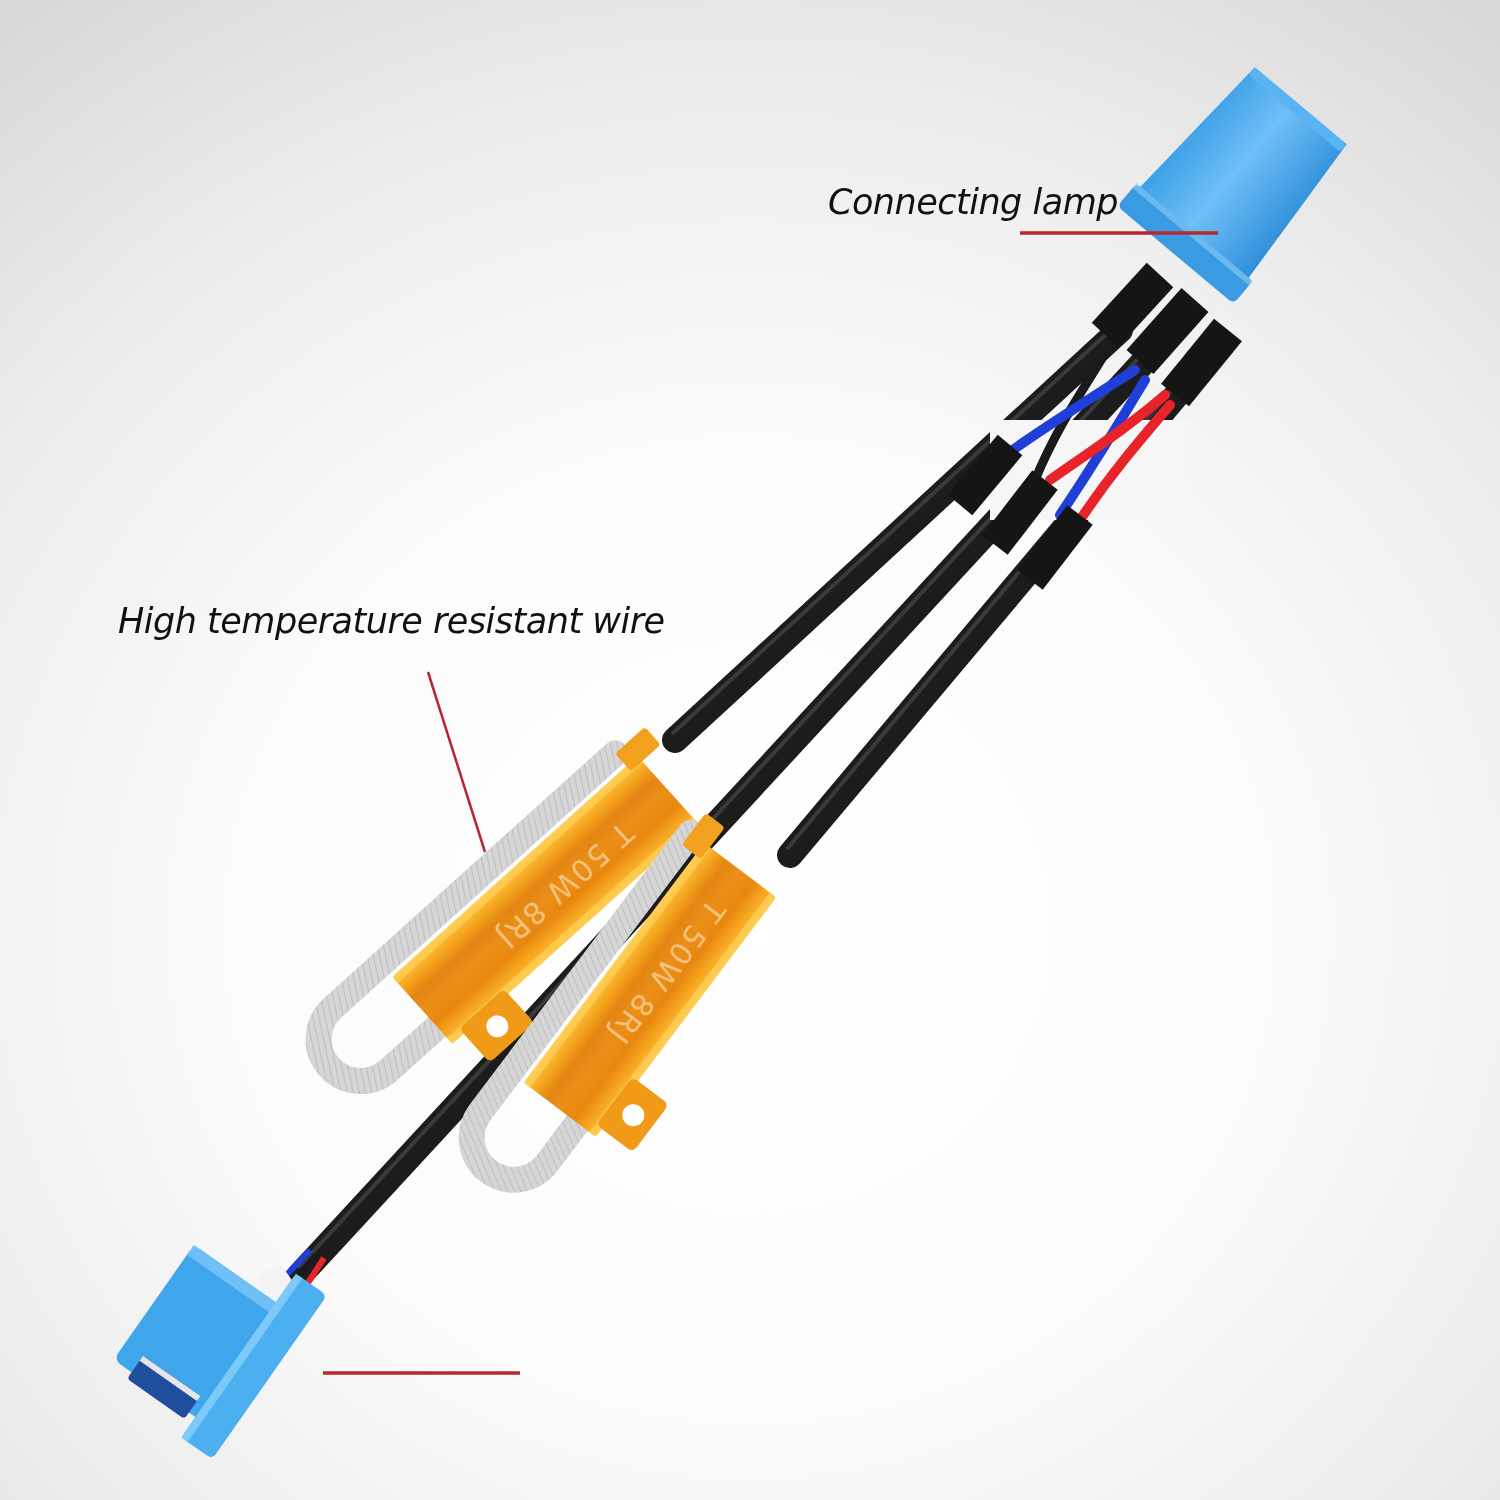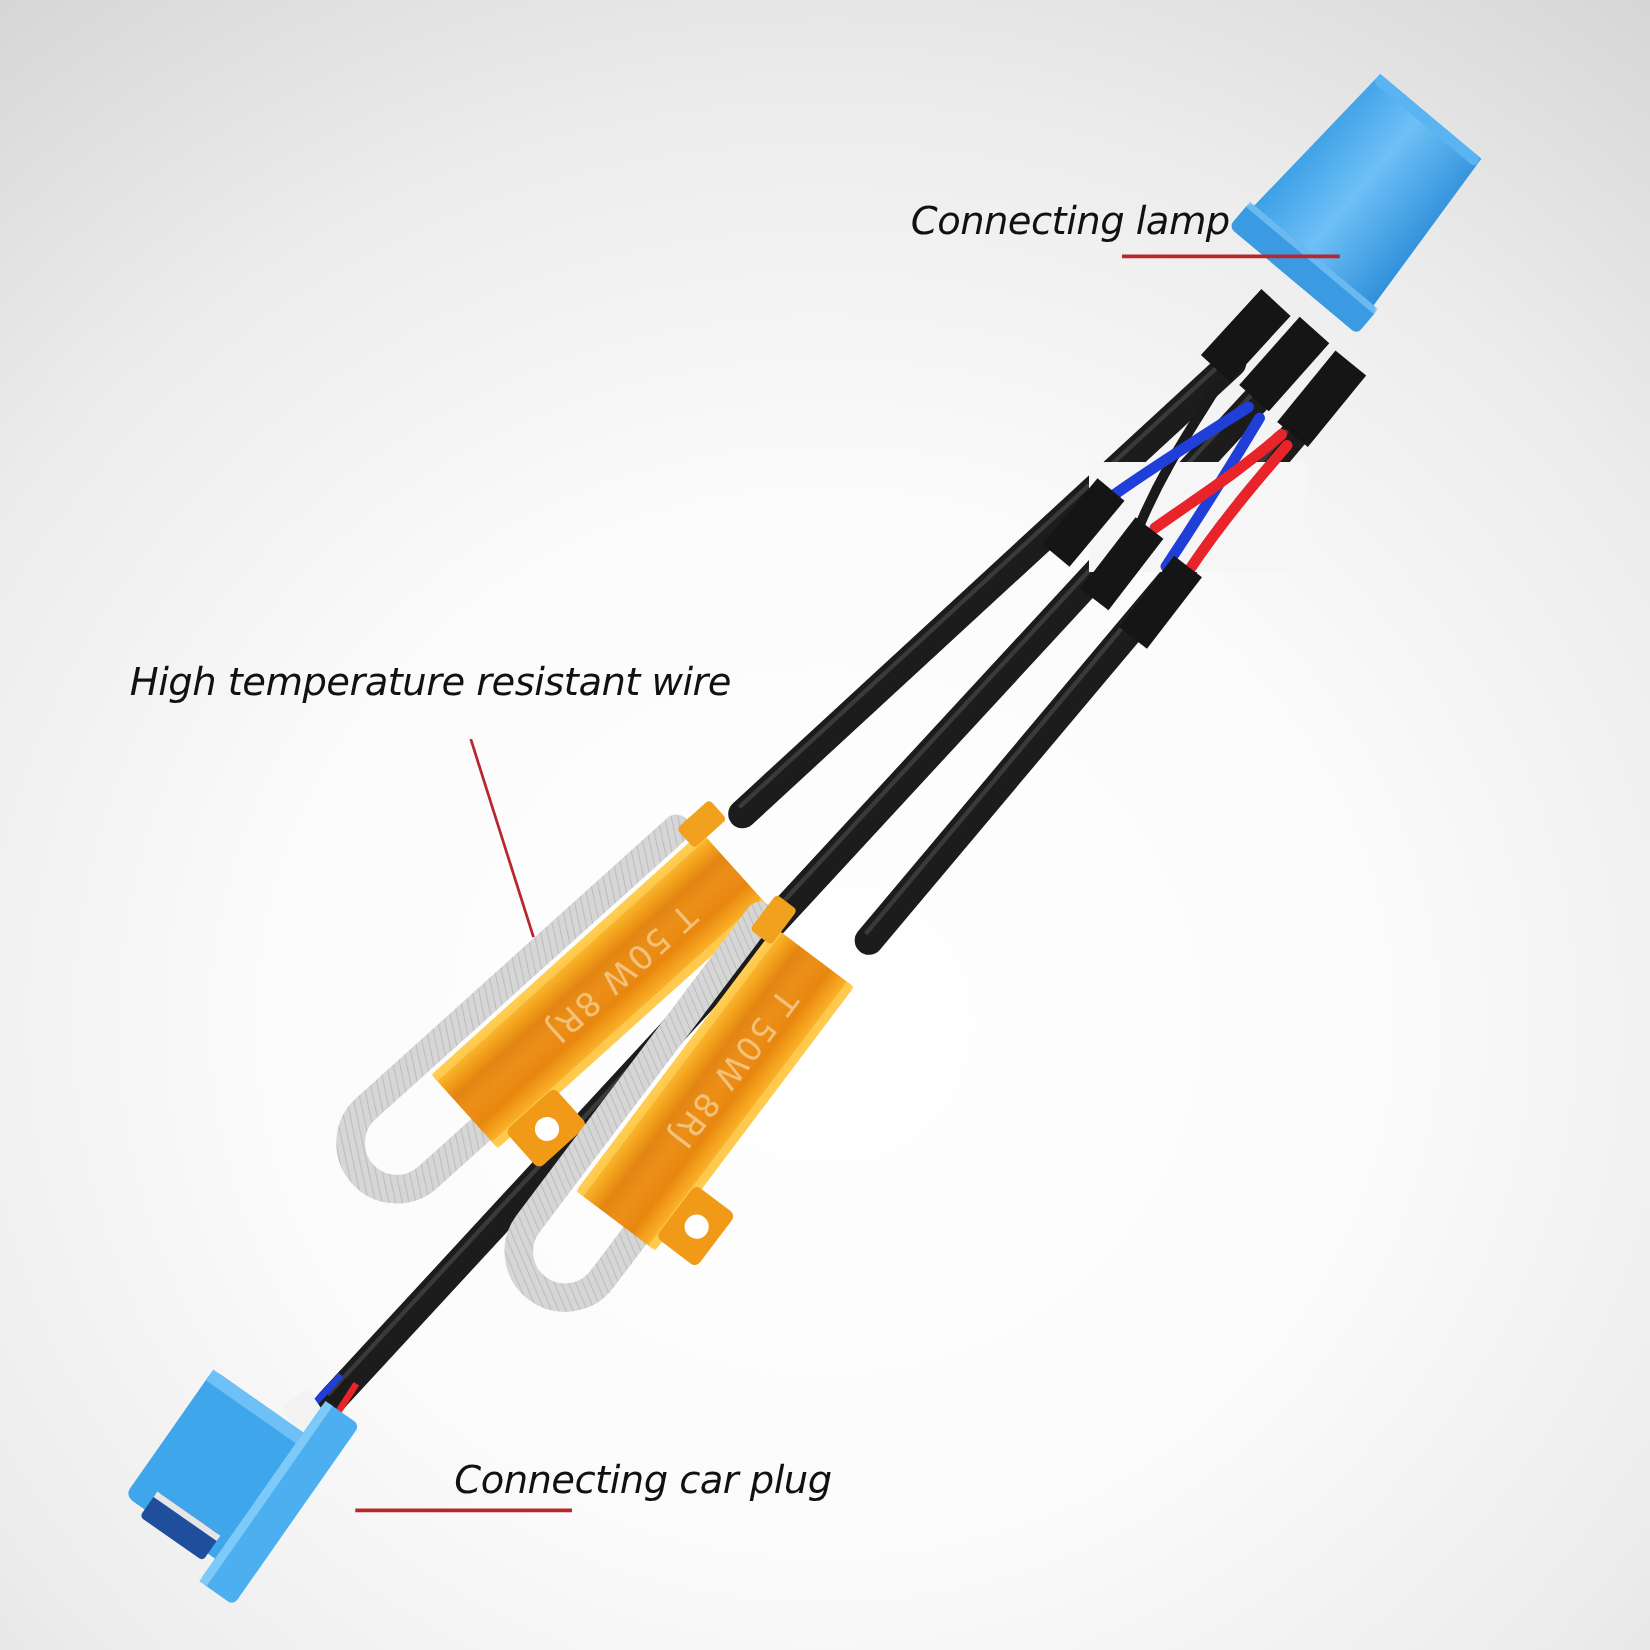--- a/index.html
+++ b/index.html
@@ -149,15 +149,14 @@
 
     <g>
       <line x1="1020" y1="233" x2="1218" y2="233" stroke="#b8262e" stroke-width="3.5"></line>
       <line x1="428" y1="672" x2="485" y2="852" stroke="#b8262e" stroke-width="2.5"></line>
       <line x1="323" y1="1373" x2="520" y2="1373" stroke="#b8262e" stroke-width="3.5"></line>
     </g>
   </svg>
 
   <div class="label label-wire">High temperature resistant wire</div>
   <div class="label label-lamp">Connecting lamp</div>
-  <div class="label label-plug">Connecting car plug</div>
 
 </div>
 
 </body></html>

